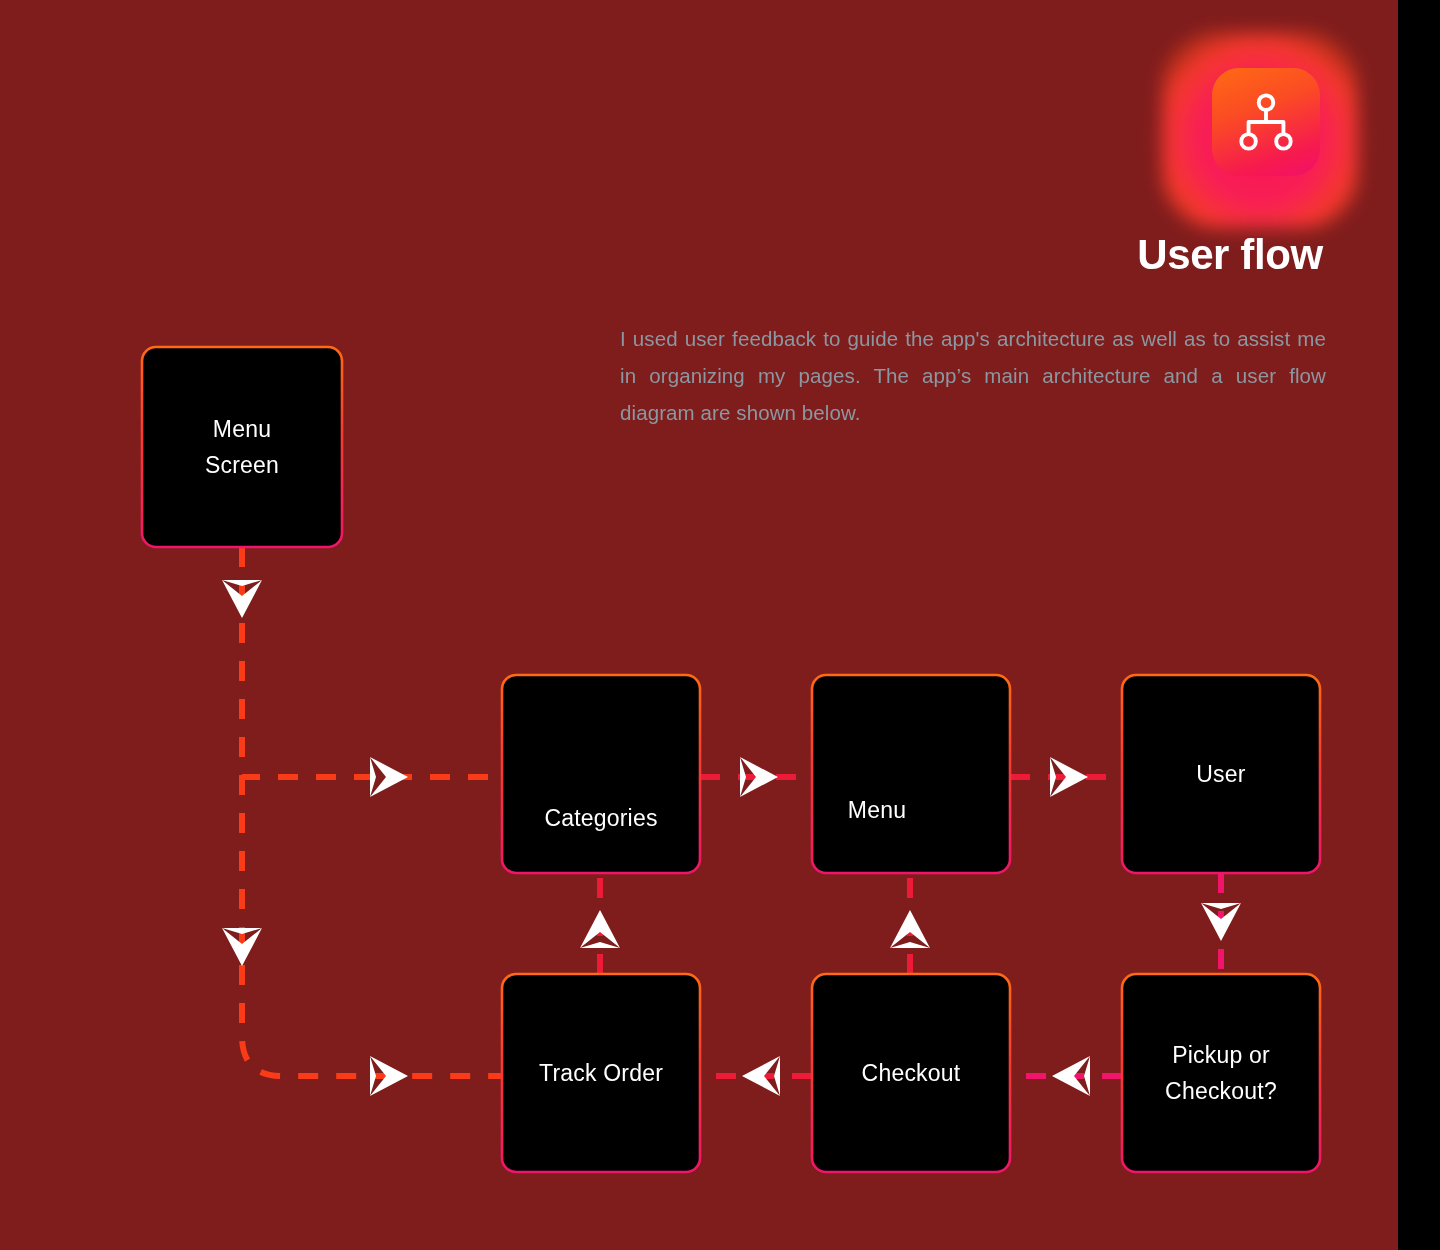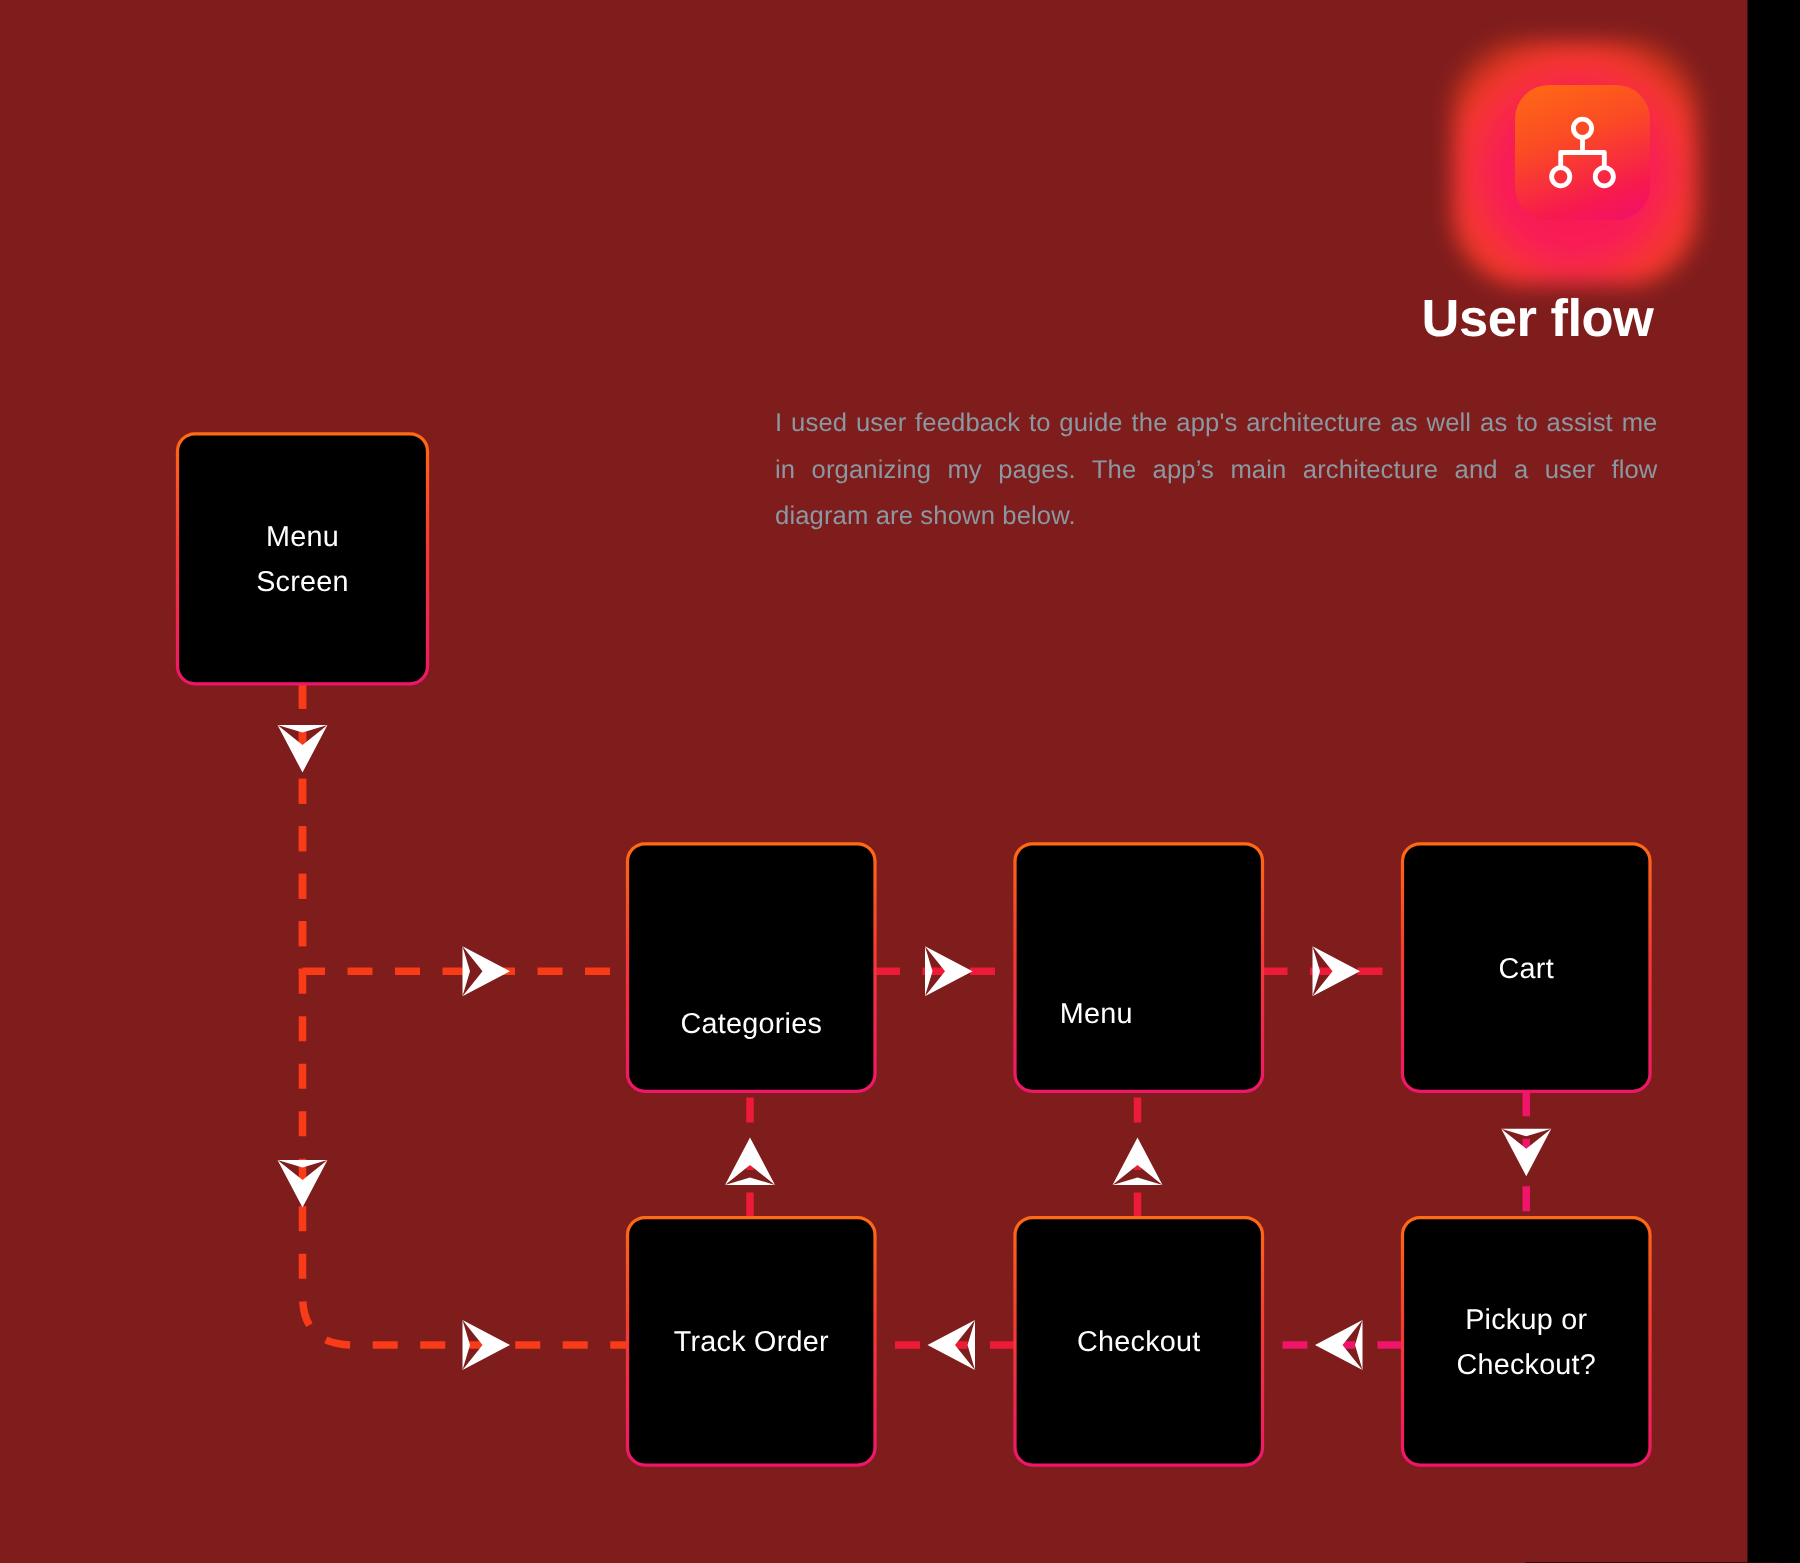--- a/index.html
+++ b/index.html
@@ -119,21 +119,21 @@
         <rect x="812" y="974" width="198" height="198" rx="14"></rect>
         <rect x="1122" y="974" width="198" height="198" rx="14"></rect>
       </g>
     </svg>
 
     <div class="node-label" style="left:142px;top:347px;width:200px;height:200px;">
       <span><span>Menu</span><br><span>Screen</span></span>
     </div>
     <div class="node-label" style="left:502px;top:675px;width:198px;height:198px;margin-top:44px;">Categories</div>
     <div class="node-label" style="left:778px;top:675px;width:198px;height:198px;margin-top:36px;">Menu</div>
-    <div class="node-label" style="left:1122px;top:675px;width:198px;height:198px;">Cart</div>
+    <div class="node-label" style="left:1122px;top:675px;width:198px;height:198px;">User</div>
     <div class="node-label" style="left:502px;top:974px;width:198px;height:198px;">Track Order</div>
     <div class="node-label" style="left:812px;top:974px;width:198px;height:198px;">Checkout</div>
     <div class="node-label" style="left:1122px;top:974px;width:198px;height:198px;">
       <span><span>Pickup or</span><br><span>Checkout?</span></span>
     </div>
   </div>
 
 </div>
 
 </body></html>

